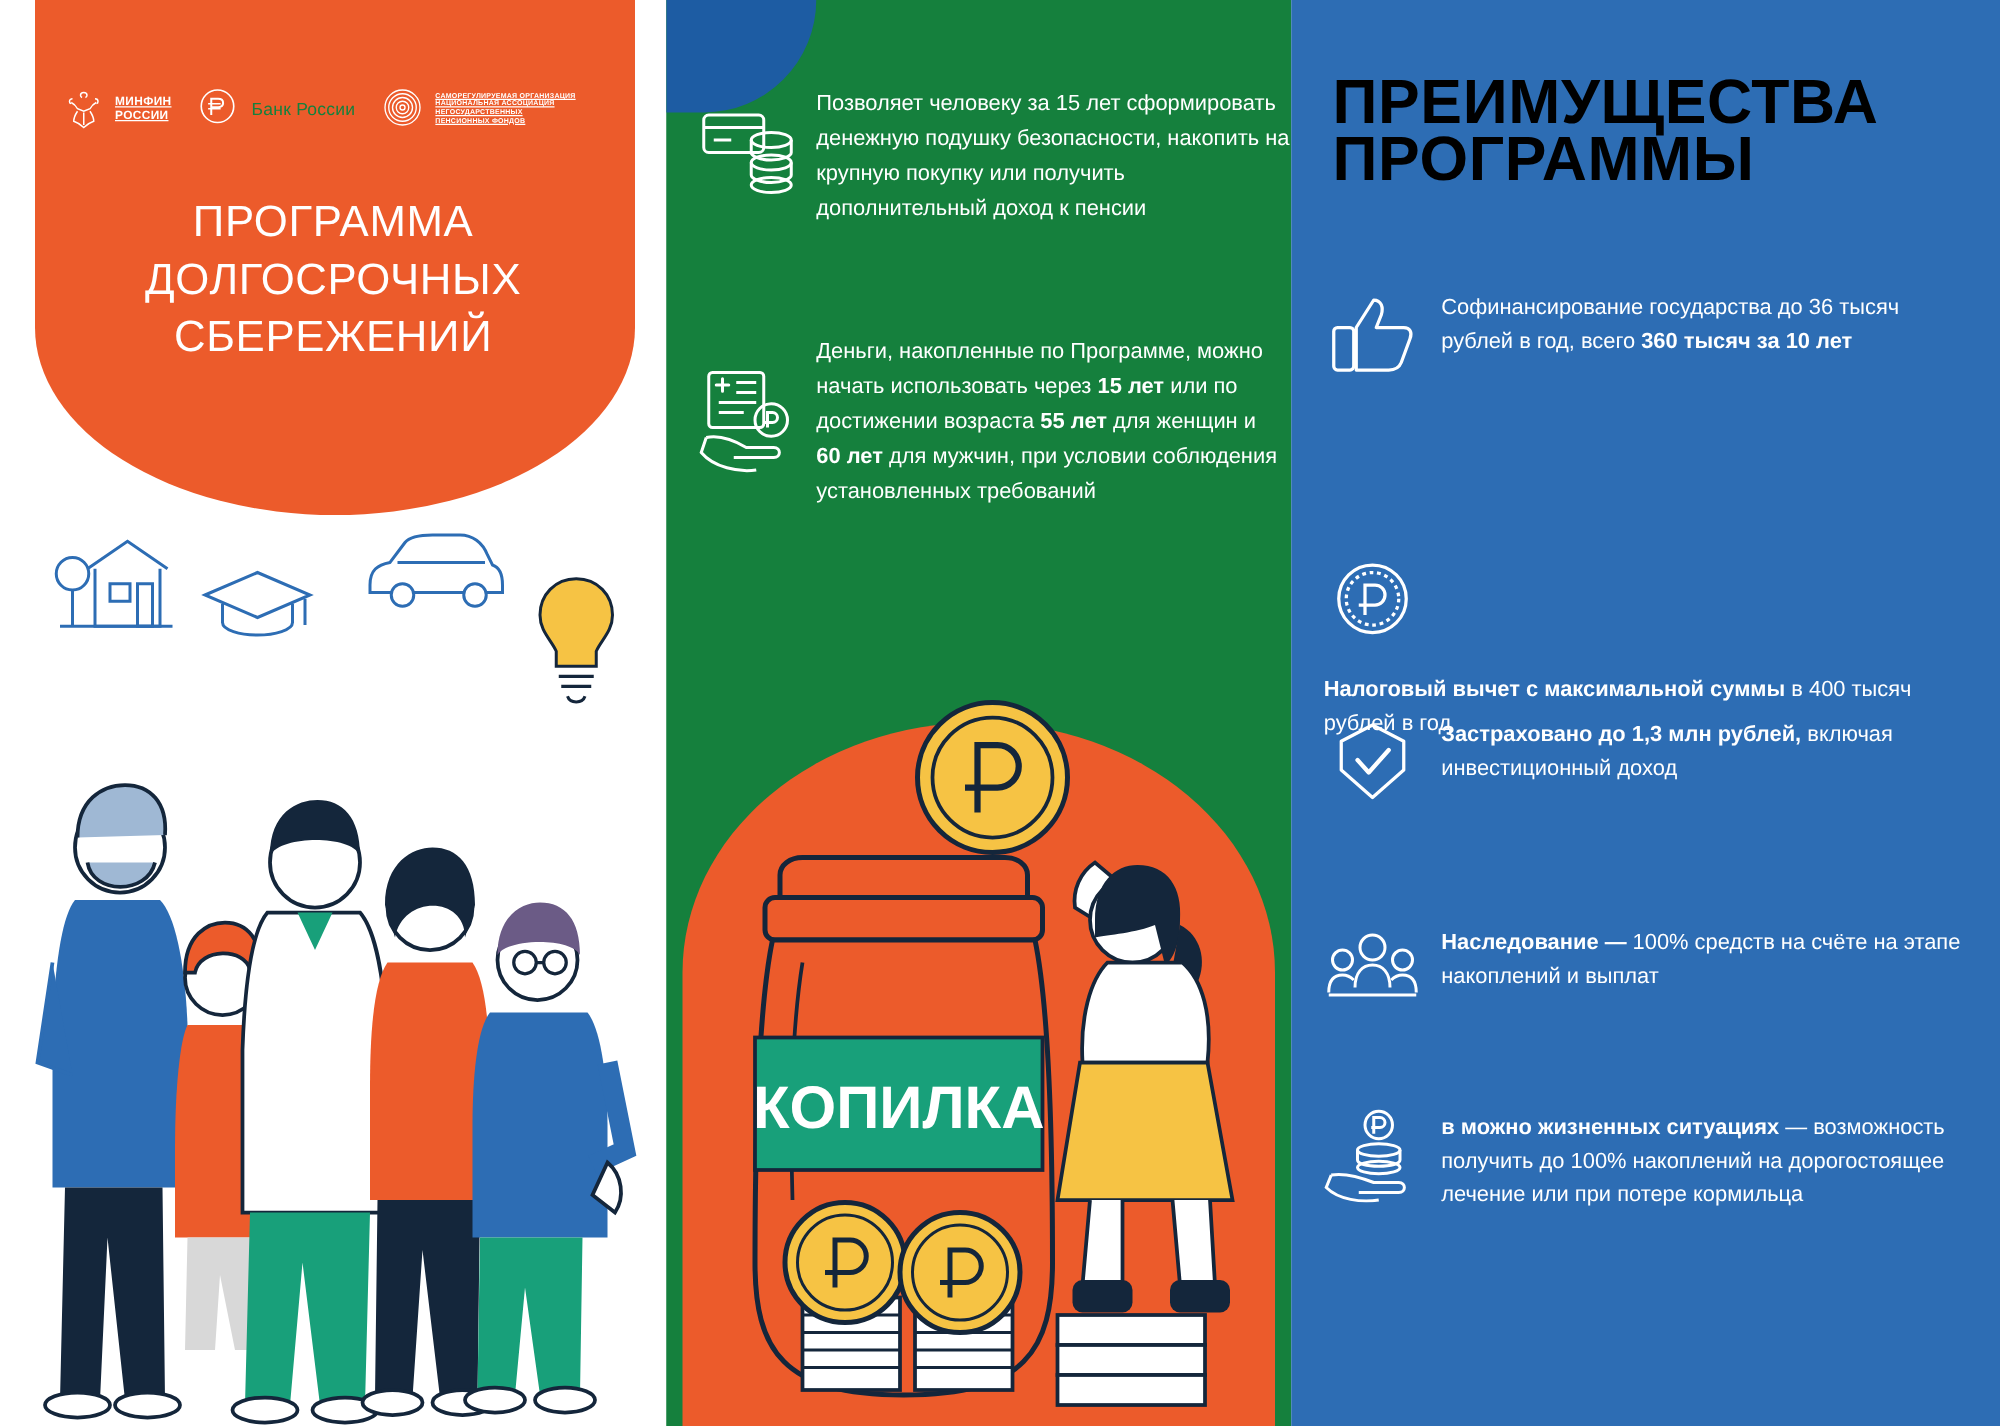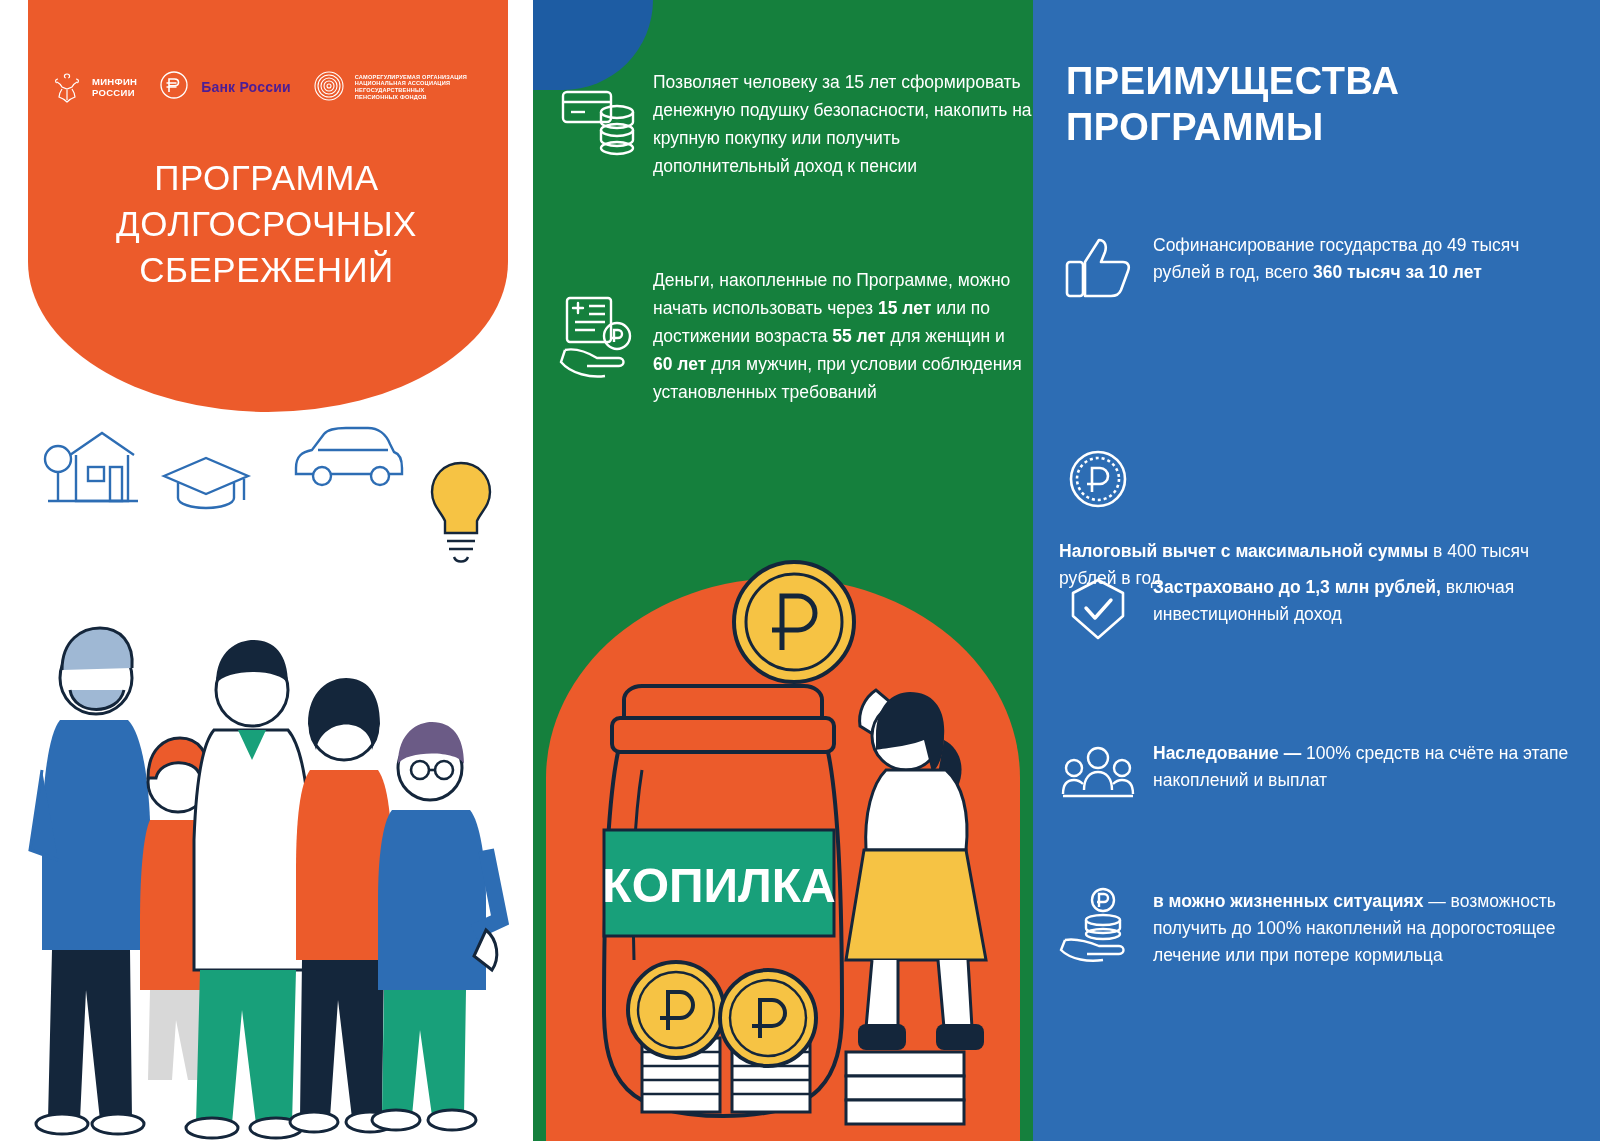--- a/index.html
+++ b/index.html
@@ -35,24 +35,24 @@
     display: flex; align-items: center; gap: 22px;
   }
   .logo-block { display: flex; align-items: center; gap: 8px; }
   .logo-emb {
     width: 34px; height: 34px;
     position: relative;
   }
   .logo-emb svg { display: block; }
   .logo-txt {
     color: #ffffff; font-size: 9.5px; line-height: 11px;
-    font-weight: bold; letter-spacing: .3px;
+    font-weight: bold; letter-spacing: .3px; text-decoration: underline;
   }
   .logo-txt.small { font-size: 5.6px; line-height: 6.6px; letter-spacing: .2px; }
-  .logo-bank { font-size: 14px; font-weight: bold; color:#4c1d95; letter-spacing:.2px;text-align:center;}
+  .logo-bank { font-size: 14px; font-weight: normal; color:#15803d; letter-spacing:.2px;text-align:center;}
   .poster-title {
     position: absolute; left: 0; top: 155px; width: 533px;
     text-align: center; color: #ffffff;
     font-size: 35px; font-weight: normal; line-height: 46px;
     letter-spacing: .5px;
   }
 
   
   .icon-row { position: absolute; left: 0; top: 400px; width: 533px; height: 150px; }
   .svg-abs { position: absolute; }
@@ -89,21 +89,21 @@
 
   
   .right-panel {
     position: absolute; left: 1033px; top: 0;
     width: 567px; height: 1141px;
     background: #2d6db4;
     overflow: hidden;
   }
   .right-title {
     position: absolute; left: 33px; top: 58px; width: 500px;
-    color: #ffffff; font-size: 38px; font-weight: bold; line-height: 46px;
+    color: #000000; font-size: 50px; font-weight: bold; line-height: 46px;
     letter-spacing: .5px;
   }
   .benefit {
     position: absolute; left: 26px; width: 520px;
     display: flex; align-items: flex-start; gap: 16px;
   }
   .benefit .b-icon {
     width: 78px; min-width: 78px; height: 78px;
     display: flex; align-items: center; justify-content: center;
   }
@@ -372,21 +372,21 @@
 
     <div class="benefit" style="top:228px;">
       <span class="b-icon">
         <svg width="74" height="74" viewBox="0 0 74 74">
           <g fill="none" stroke="#ffffff" stroke-width="2.6" stroke-linejoin="round">
             <path d="M24 32 L38 10 C44 10 46 16 44 22 L40 32 L62 32 C67 32 69 36 67 41 L60 60 C58 65 54 66 50 66 L24 66 Z"></path>
             <rect x="6" y="32" width="16" height="34" rx="3"></rect>
           </g>
         </svg>
       </span>
-      <span class="b-text"><span>Софинансирование государства до 49 тысяч рублей в год, всего </span><b>360 тысяч за 10 лет</b></span>
+      <span class="b-text"><span>Софинансирование государства до 36 тысяч рублей в год, всего </span><b>360 тысяч за 10 лет</b></span>
     </div>
 
     <div class="benefit" style="top:440px;flex-direction:column;">
       <span class="b-icon">
         <svg width="74" height="74" viewBox="0 0 74 74">
           <g fill="none" stroke="#ffffff" stroke-width="2.6">
             <circle cx="37" cy="37" r="27"></circle>
             <circle cx="37" cy="37" r="21" stroke-dasharray="3 3"></circle>
             <path d="M31 50 V26 h8 a8 8 0 0 1 0 16 h-13"></path>
           </g>

